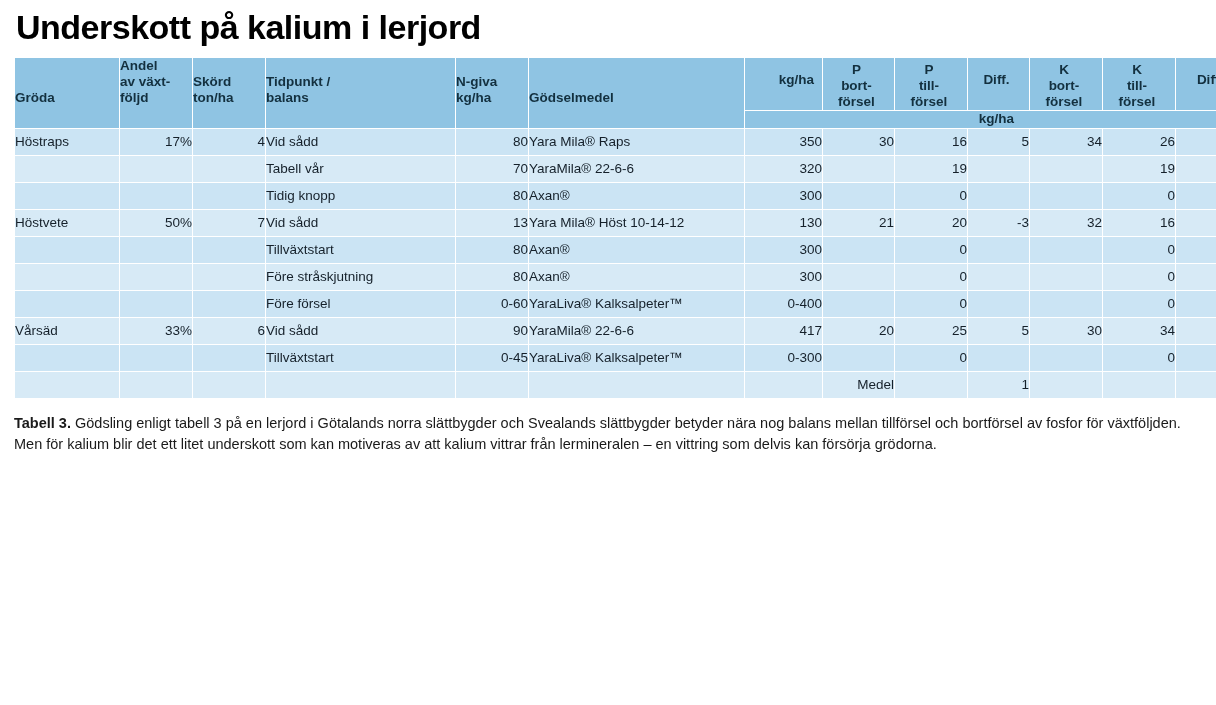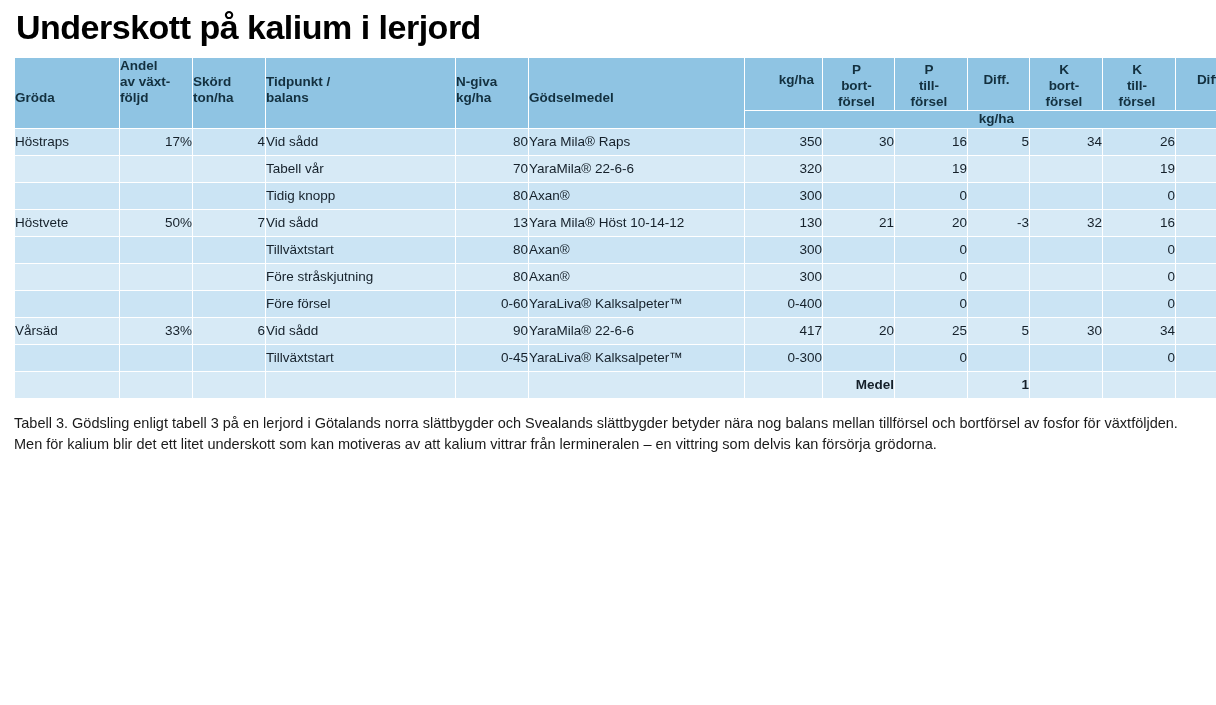--- a/index.html
+++ b/index.html
@@ -59,30 +59,30 @@
   td.cell {
     background: #d7eaf6;
     padding: 6px 8px;
     height: 26px;
     line-height: 1.2;
     font-size: 13.5px;
     color: #15202a;
   }
   td.cell.alt { background: #cbe4f4; }
   td.cell.r { text-align: right; }
-  td.cell.b { font-weight: bold; }
+  td.cell.b { font-weight: normal; }
 
   .caption {
     margin-top: 14px;
     font-size: 14.5px;
     line-height: 1.45;
     color: #1a1a1a;
     width: 1182px;
   }
-  .caption b { font-weight: normal; }
+  .caption b { font-weight: bold; }
   .hdr-group-label {
     text-align: center;
     font-weight: bold;
   }
 </style>
 </head>
 <body>
 
 <div class="page">
 

